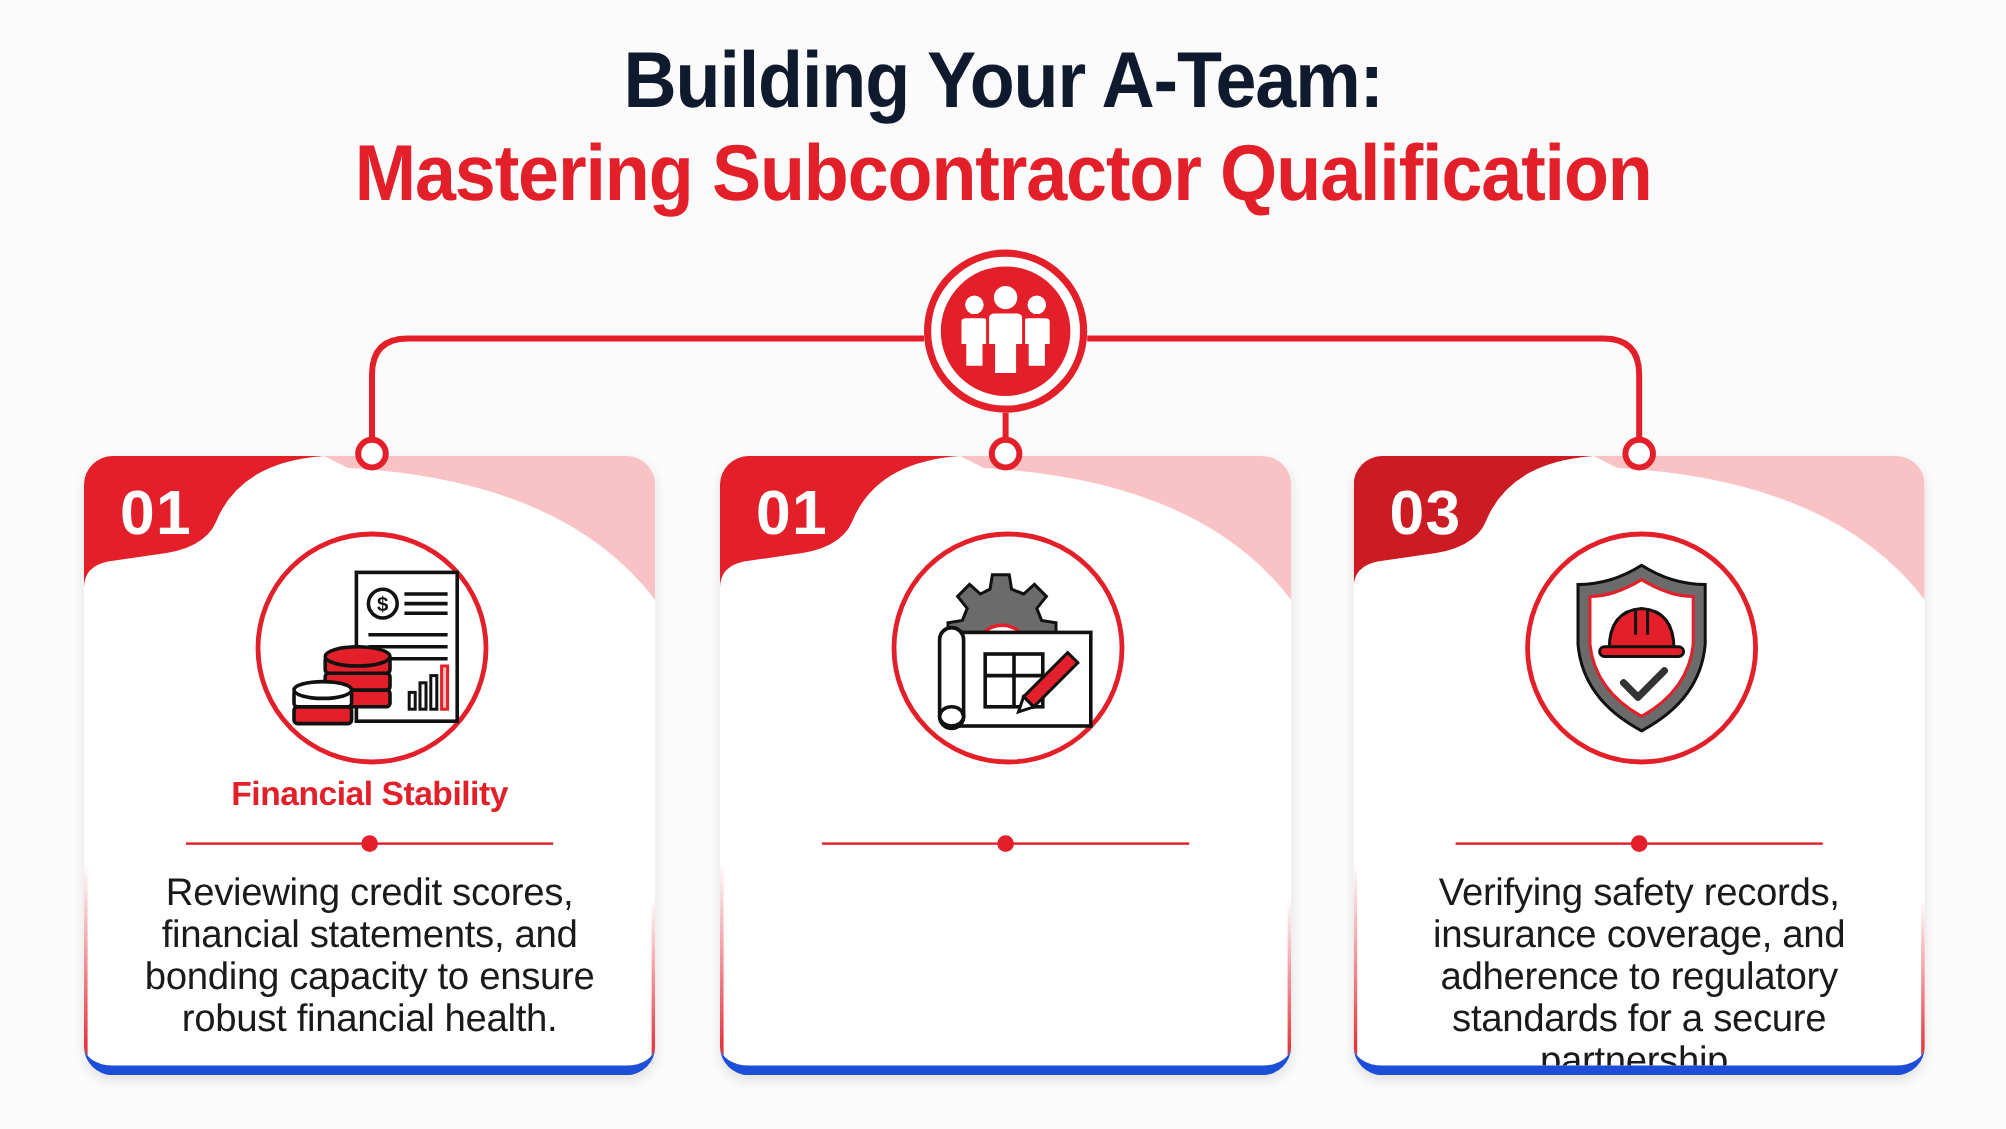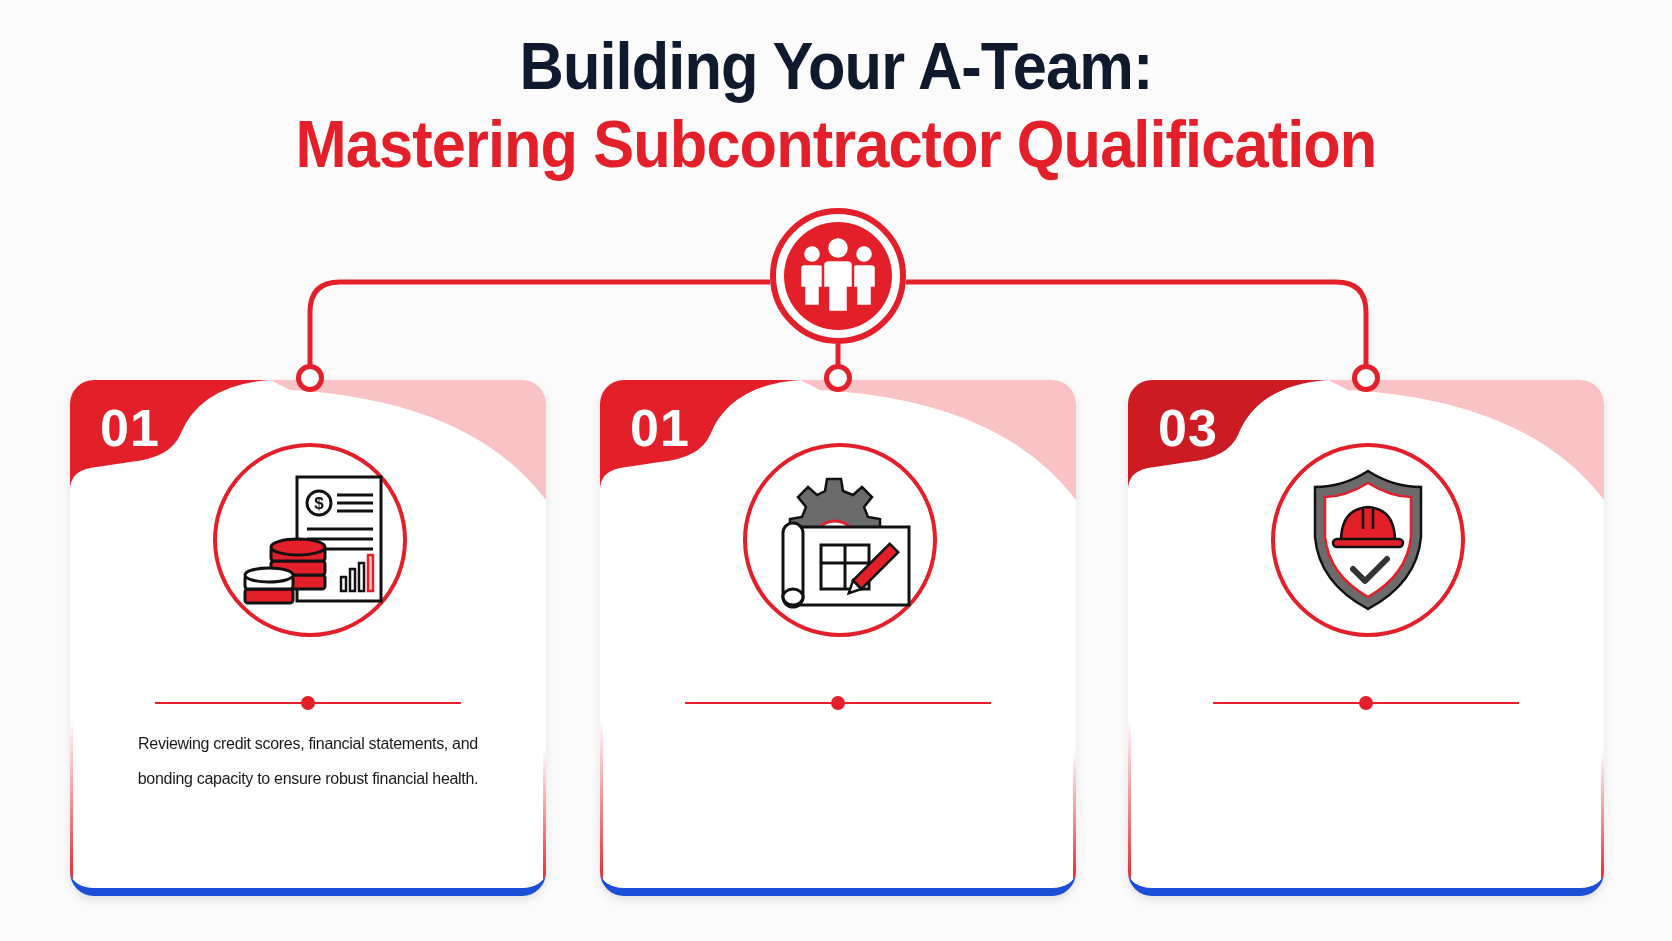--- a/index.html
+++ b/index.html
@@ -67,21 +67,21 @@
   }
   .divider {
     position: absolute; left: 85px; top: 322px; width: 306px; height: 2px; background: #e3202a;
   }
   .divider-dot {
     position: absolute; left: 146px; top: -6px; width: 14px; height: 14px;
     border-radius: 50%; background: #e3202a;
   }
   .card-desc {
     position: absolute; left: 40px; top: 346px; width: 396px; text-align: center;
-    font-family: "Liberation Sans", sans-serif; font-size: 16px; line-height: 35px;
+    font-family: "Liberation Sans", sans-serif; font-size: 32px; line-height: 35px;
     color: #1a1a1a; letter-spacing: -0.3px;
   }
 
   .node {
     position: absolute; width: 28px; height: 28px; border-radius: 50%;
     border: 5px solid #e3202a; background: #fff;
   }
 </style>
 </head>
 <body>
@@ -135,20 +135,21 @@
         <rect x="36" y="110" width="54" height="14" rx="3" fill="#e3202a"></rect>
         <rect x="36" y="96" width="54" height="14" rx="3" fill="#e3202a"></rect>
         <rect x="36" y="82" width="54" height="14" rx="3" fill="#e3202a"></rect>
         <ellipse cx="63" cy="82" rx="27" ry="8" fill="#e3202a"></ellipse>
         <rect x="10" y="124" width="48" height="14" rx="3" fill="#e3202a"></rect>
         <rect x="10" y="110" width="48" height="14" rx="3" fill="#fff"></rect>
         <ellipse cx="34" cy="110" rx="24" ry="7" fill="#fff"></ellipse>
       </g>
     </svg>
   </div>
+  <div class="card-title">Financial Stability</div>
   <div class="divider">
       <div class="divider-dot"></div>
     </div>
   <div class="card-desc">Reviewing credit scores, financial statements, and bonding capacity to ensure robust financial health.</div>
   <div class="card-left-edge"></div>
   <div class="card-right-edge"></div>
 </div>
 
 <div class="card" style="left:600px;">
   <svg class="card-swoosh" viewBox="0 0 476 130">
@@ -194,19 +195,20 @@
       <path d="M48 76 Q48 44 75 42 Q102 44 102 76 Z" fill="#e3202a" stroke="#111" stroke-width="2.5"></path>
       <rect x="40" y="74" width="70" height="8" rx="4" fill="#e3202a" stroke="#111" stroke-width="2.5"></rect>
       <line x1="70" y1="44" x2="70" y2="64" stroke="#111" stroke-width="2.5"></line>
       <line x1="80" y1="44" x2="80" y2="64" stroke="#111" stroke-width="2.5"></line>
       <polyline points="60,104 72,116 94,94" fill="none" stroke="#333" stroke-width="6" stroke-linecap="round" stroke-linejoin="round"></polyline>
     </svg>
   </div>
   <div class="divider">
       <div class="divider-dot"></div>
     </div>
+  <div class="card-desc">Verifying safety records, insurance coverage, and adherence to regulatory standards for a secure partnership.</div>
   <div class="card-left-edge"></div>
   <div class="card-right-edge"></div>
 </div>
 
 <div class="node" style="left:296px; top:364px;"></div>
 <div class="node" style="left:824px; top:364px;"></div>
 <div class="node" style="left:1352px; top:364px;"></div>
 
 </body></html>

